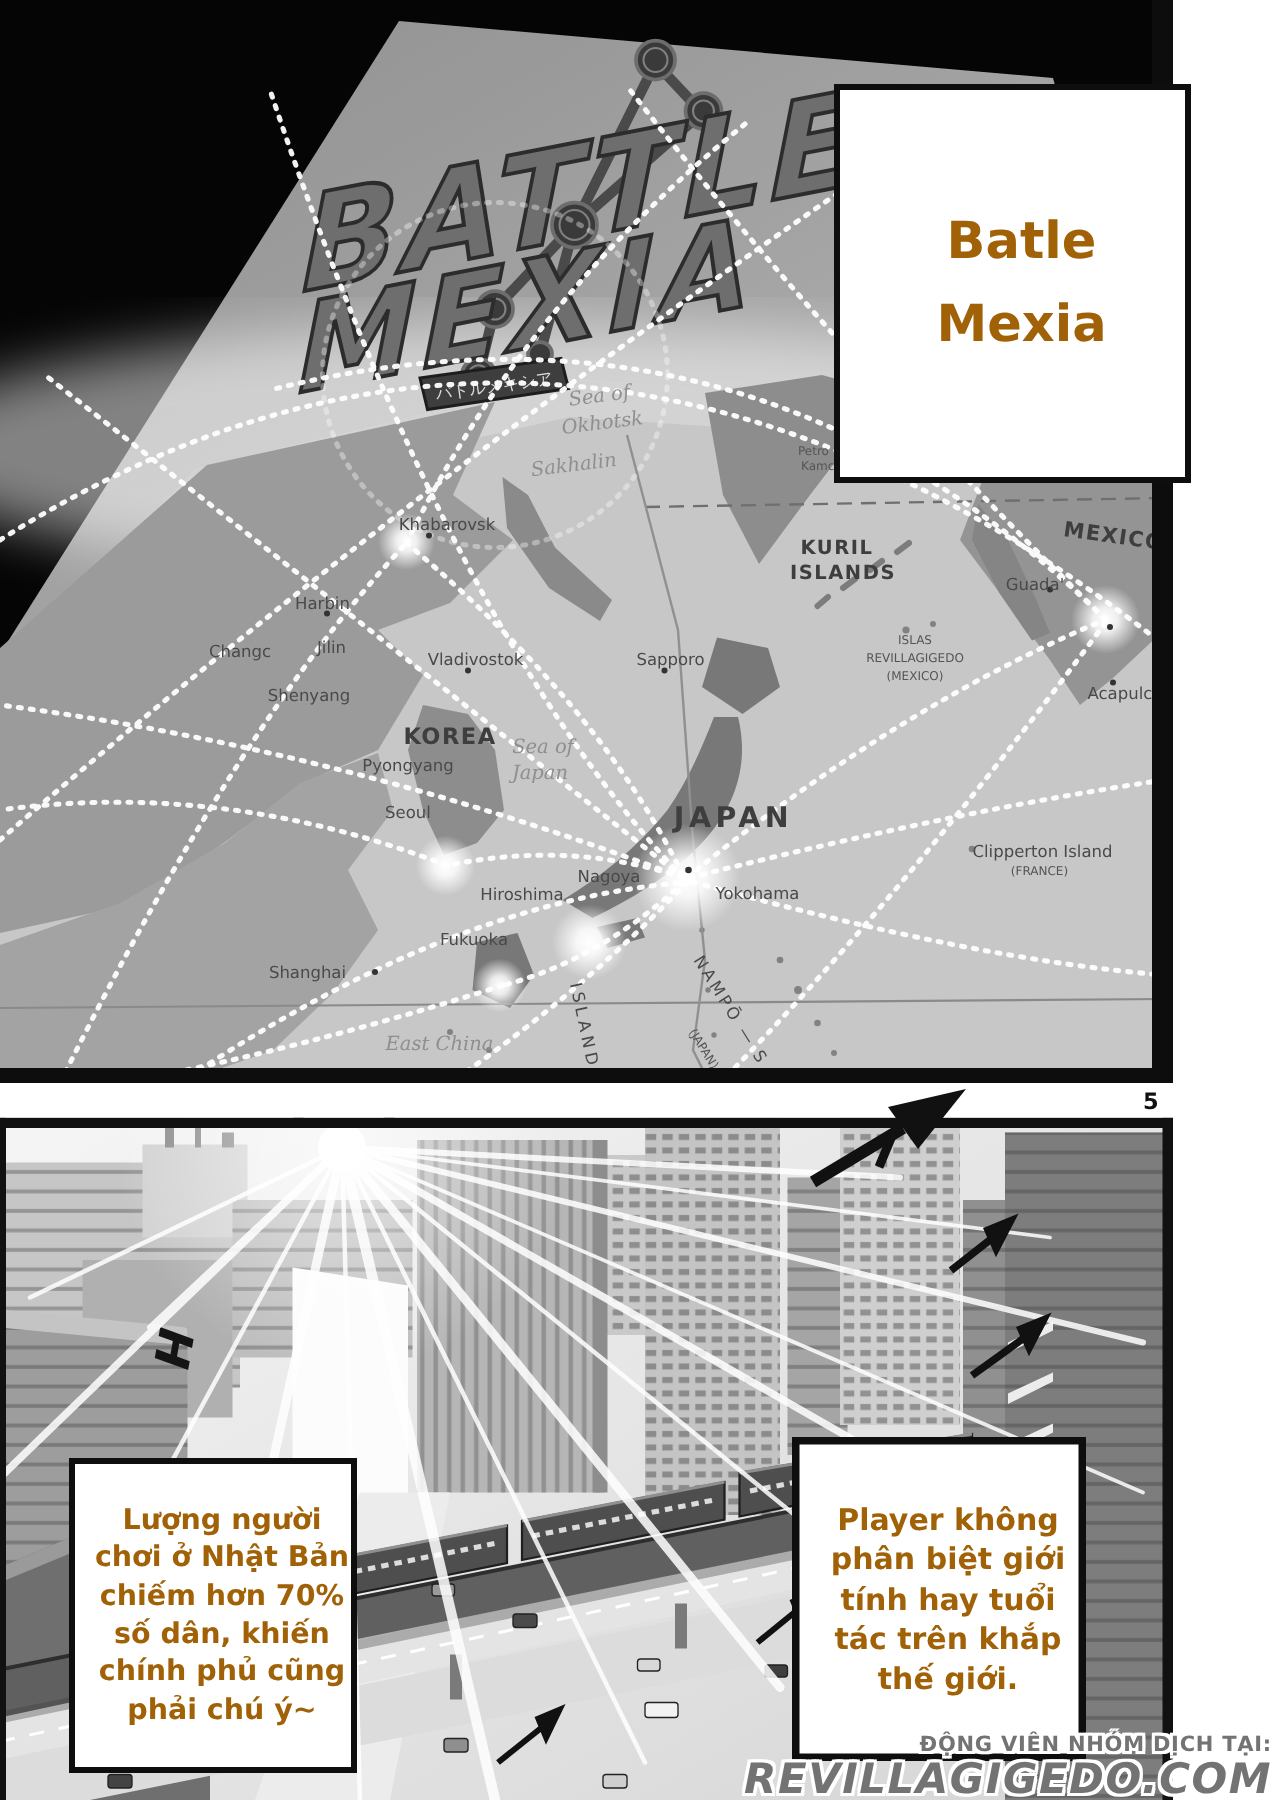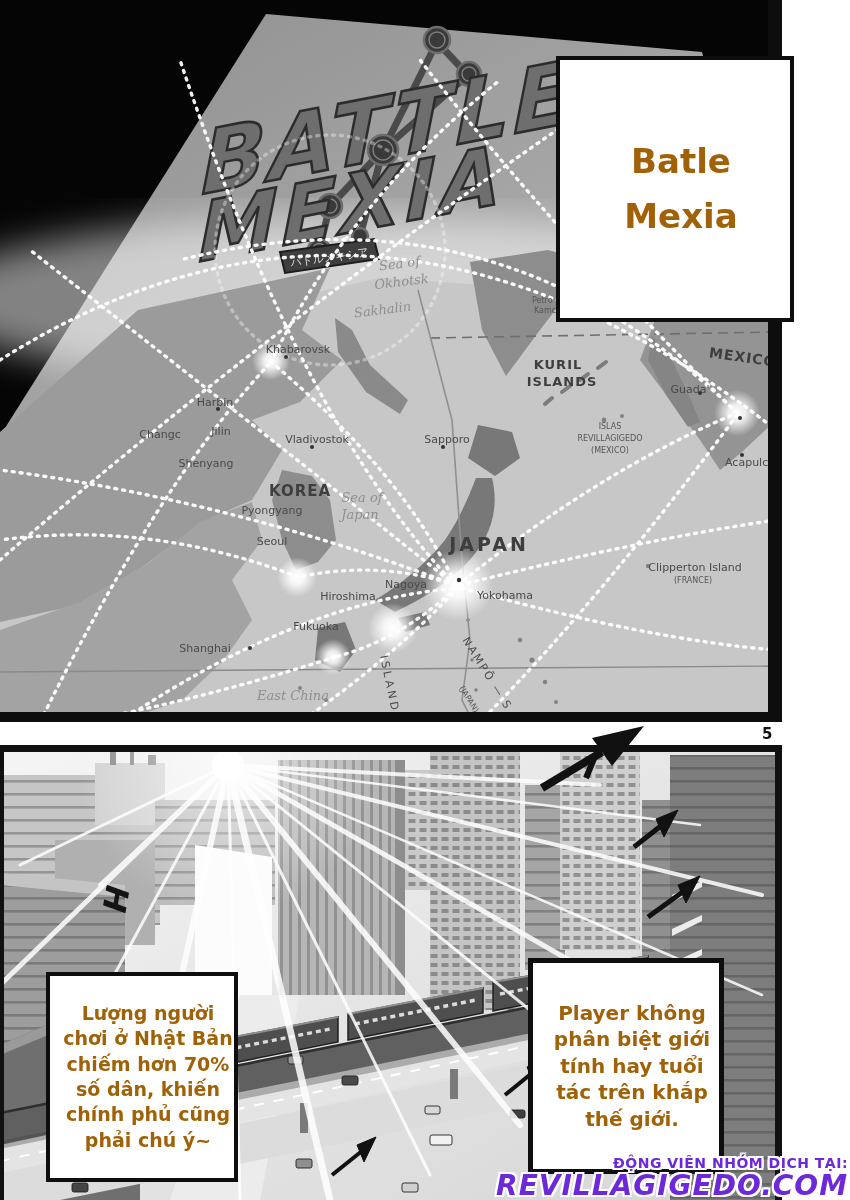--- a/index.html
+++ b/index.html
@@ -11,21 +11,21 @@
   svg{display:block;}
   .caption-box{position:absolute;background:#ffffff;border:4px solid #0e0e0e;
        display:flex;align-items:center;justify-content:center;text-align:center;
        font-weight:bold;color:#a16207;white-space:pre-line;z-index:30;padding-left:12px;}
   #box-title{left:556px;top:56px;width:218px;height:258px;font-size:34px;line-height:1.62;}
   #box-cap1{left:38px;top:474px;width:186px;height:240px;font-size:20px;line-height:1.34;}
   #box-cap2{left:46px;top:972px;width:172px;height:202px;font-size:19px;line-height:1.34;}
   #box-cap3{left:528px;top:938px;width:174px;height:206px;font-size:20px;line-height:1.32;border-width:5px;margin-top:20px;}
   #page-num{position:absolute;left:762px;top:725px;font-size:15px;font-weight:bold;color:#111;z-index:25;}
   #gutter-arrow{position:absolute;left:528px;top:712px;z-index:40;}
-  #credit{position:absolute;right:2px;bottom:0px;text-align:right;z-index:50;color:#6d28d9;line-height:1.05;}
+  #credit{position:absolute;right:2px;bottom:0px;text-align:right;z-index:50;color:#737373;line-height:1.05;}
   #credit .c1{font-size:14px;font-weight:bold;letter-spacing:.5px;
       text-shadow:-2px 0 #fff,2px 0 #fff,0 -2px #fff,0 2px #fff,-2px -2px #fff,2px 2px #fff,-2px 2px #fff,2px -2px #fff;}
   #credit .c2{font-size:28px;font-weight:bold;font-style:italic;letter-spacing:1px;
       text-shadow:-2px 0 #fff,2px 0 #fff,0 -2px #fff,0 2px #fff,-2px -2px #fff,2px 2px #fff,-2px 2px #fff,2px -2px #fff;}
   
   text{user-select:none;}
   .lbl-sea{font-family:"DejaVu Serif","Liberation Serif",serif;font-style:italic;fill:#8f8f8f;font-size:13px;}
   .lbl-city{fill:#4a4a4a;font-size:11px;}
   .lbl-cap{fill:#3e3e3e;font-weight:bold;}
   .lbl-tiny{fill:#555;font-size:8px;}

